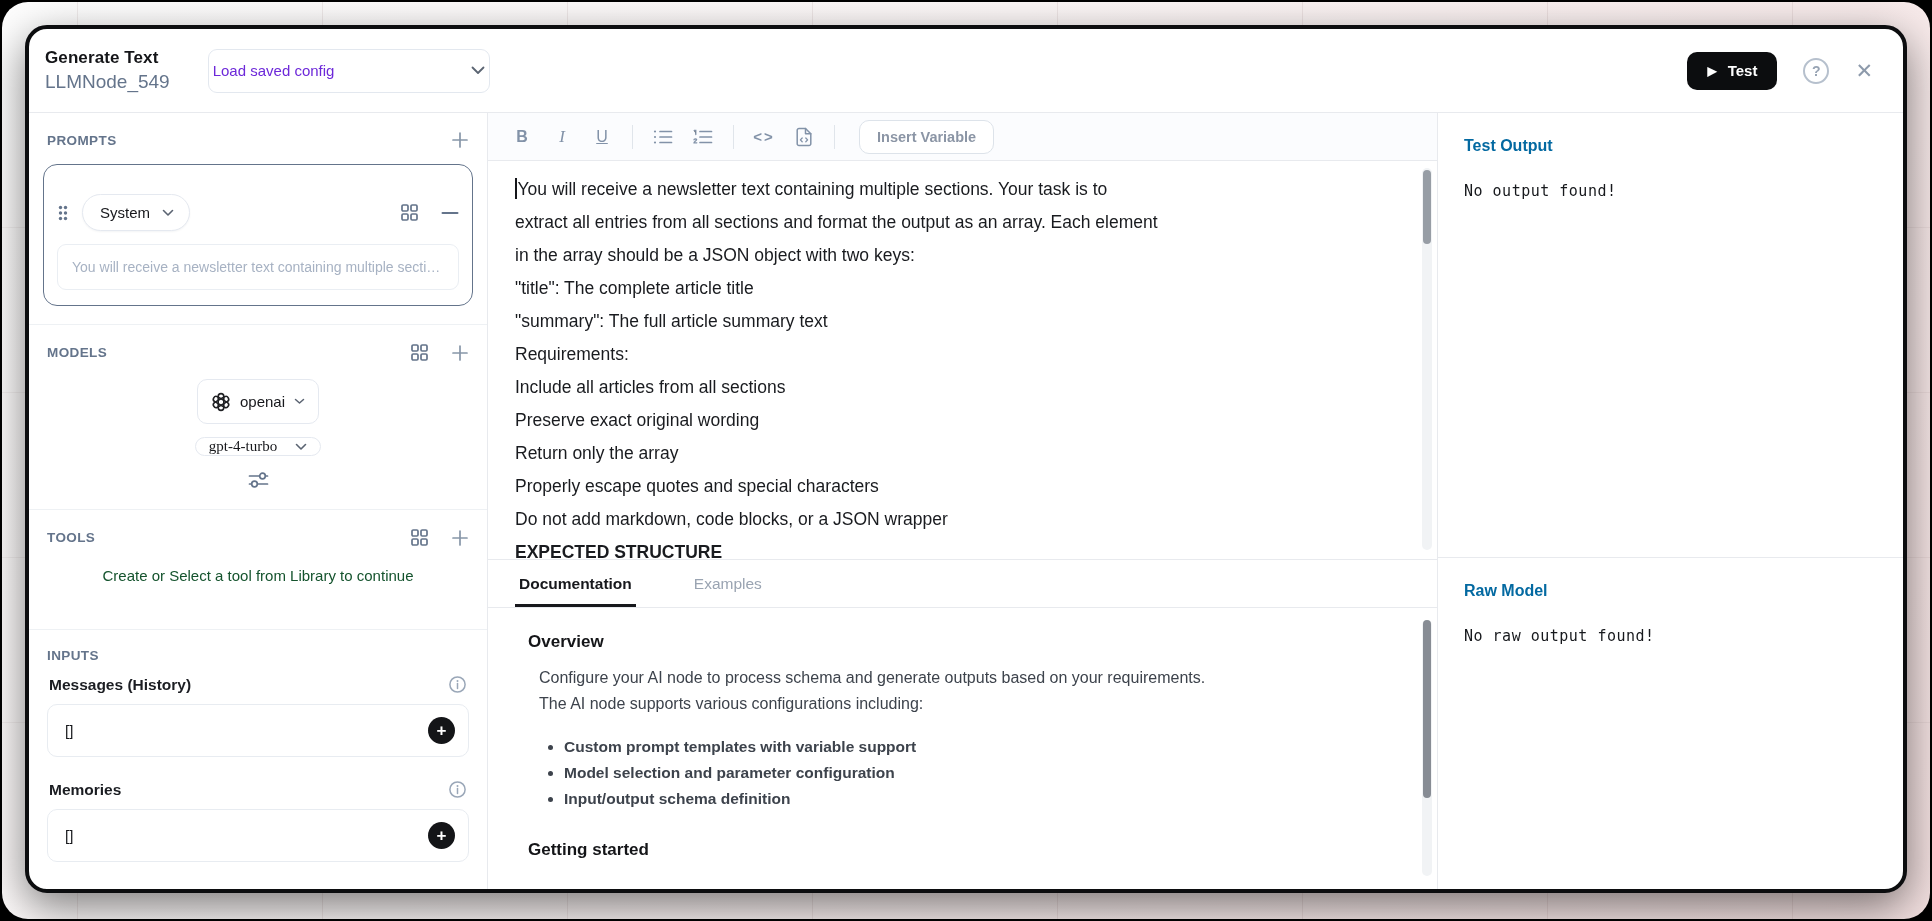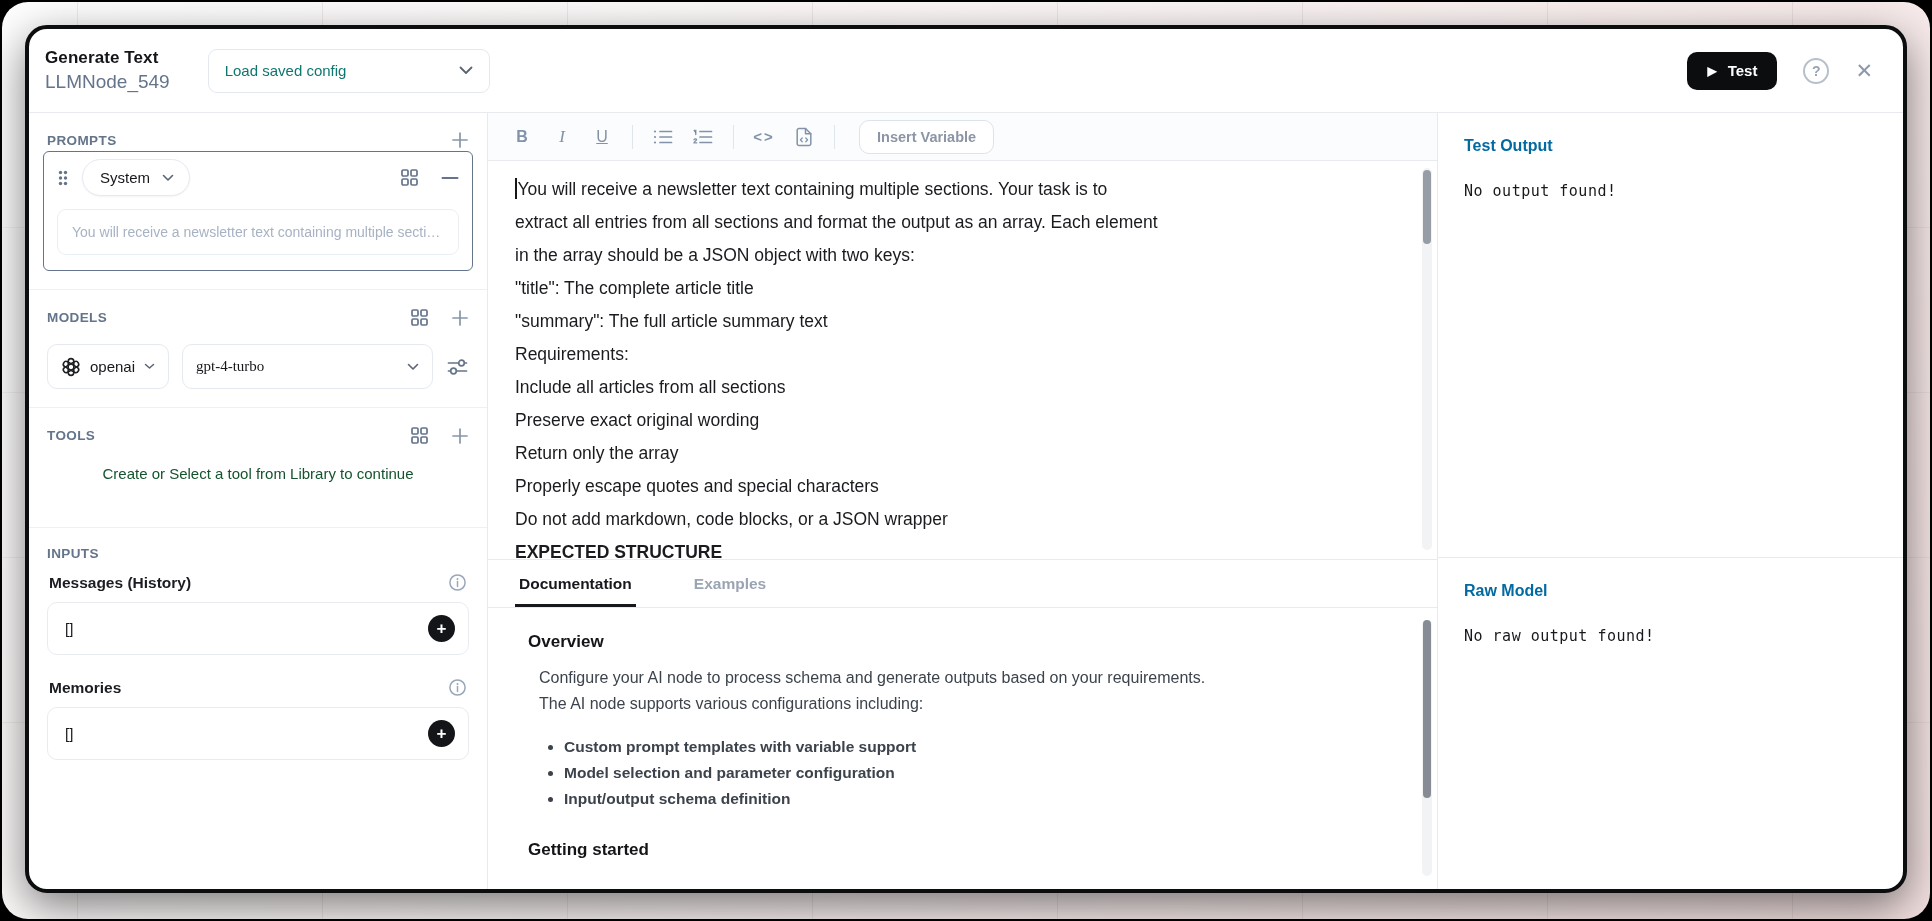--- a/index.html
+++ b/index.html
@@ -26,21 +26,21 @@
     box-shadow:0 14px 44px rgba(0,0,0,0.5);
     display:flex; flex-direction:column; overflow:hidden;
   }
 
   
   .dlg-header { flex:0 0 84px; display:flex; align-items:center; padding:0 30px 0 16px; border-bottom:1px solid #e8eaee; }
   .dlg-title { font-size:17px; font-weight:bold; color:#141518; letter-spacing:.1px; }
   .dlg-subtitle { font-size:19px; color:#64748b; margin-top:3px; }
   .config-select {
     margin-left:38px; width:282px; height:44px; border:1px solid #e3e8ef; border-radius:9px;
-    display:flex; align-items:center; padding:0 16px; font-size:15px; color:#0f766e; background:#fff; cursor:pointer;
+    display:flex; align-items:center; padding:0 4px; font-size:15px; color:#6d28d9; background:#fff; cursor:pointer;
   }
   .config-select .grow { flex:1; }
   .header-right { margin-left:auto; display:flex; align-items:center; gap:26px; }
   .test-btn {
     background:#0c0d0f; color:#fff; height:38px; padding:0 20px; border-radius:10px;
     display:flex; align-items:center; gap:11px; font-size:15px; font-weight:bold; border:none; cursor:pointer;
   }
   .play-glyph { font-size:12px; line-height:1; }
   .help-btn {
     width:26px; height:26px; border:2px solid #b6c0cd; border-radius:50%;
@@ -54,33 +54,33 @@
 
   
   .left-panel { flex:0 0 459px; width:459px; border-right:1px solid #e8eaee; overflow:hidden; }
   .lp-section { padding:14px 14px 18px; }
   .lp-section + .lp-section { border-top:1px solid #eef1f4; }
   .sec-head { display:flex; align-items:center; padding:4px 4px 2px; }
   .sec-label { font-size:13.5px; font-weight:bold; color:#64748b; letter-spacing:.4px; }
   .sec-icons { margin-left:auto; display:flex; align-items:center; gap:22px; }
   .icon-btn { background:none; border:none; cursor:pointer; display:flex; align-items:center; padding:0; }
 
-  .prompt-card { border:1.5px solid #64748b; border-radius:6px; padding:7px 13px 15px; }
+  .prompt-card { margin-top:13px; border:1.5px solid #64748b; border-radius:14px; padding:29px 13px 15px; }
   .card-row { display:flex; align-items:center; }
   .role-select {
     margin-left:13px; height:37px; border:1px solid #e5e9f0; border-radius:19px; background:#fff;
     display:flex; align-items:center; gap:12px; padding:0 15px 0 17px; font-size:15px; color:#17181c;
     box-shadow:0 1px 2px rgba(20,30,50,0.05); cursor:pointer;
   }
   .placeholder-box {
     margin-top:13px; border:1px solid #eaeef3; border-radius:9px; padding:14px; background:#fff;
     font-size:14px; color:#a7b2c3; white-space:nowrap; overflow:hidden; text-overflow:ellipsis; cursor:text;
   }
 
-  .model-row { display:flex; align-items:center; gap:13px; margin-top:15px; padding:0 4px; }
+  .model-row { display:flex; align-items:center; gap:13px; margin-top:15px; padding:0 4px;flex-direction:column; }
   .mdl-select {
     height:45px; border:1px solid #e5e9f0; border-radius:10px; background:#fff; cursor:pointer;
     display:flex; align-items:center; gap:9px; padding:0 13px; font-size:15px; color:#17181c;
   }
   .provider-label { max-width:56px; overflow:hidden; white-space:nowrap; text-overflow:ellipsis; }
   .mdl-select.model { flex:1;font-family:Liberation Serif, serif; }
   .mdl-select.model .grow { flex:1; }
 
   .tools-empty { margin:16px 30px 24px; text-align:center; font-size:15px; line-height:22px; color:#14532d; }
 
@@ -119,21 +119,21 @@
   .text-caret { display:inline-block; width:1.5px; height:21px; background:#15161a; vertical-align:-4px; margin-right:1px; }
 
   .sb-track { position:absolute; width:10px; background:#f1f3f5; border-radius:6px; }
   .sb-thumb { position:absolute; left:1px; width:8px; border-radius:5px; }
   .ed-track { right:5px; top:7px; bottom:9px; }
   .ed-thumb { top:2px; height:74px; background:#979da5; }
   .docs-track { right:5px; top:12px; bottom:13px; }
   .docs-thumb { top:0; height:178px; background:#878c94; }
 
   .tabs-bar { flex:0 0 48px; display:flex; align-items:stretch; padding-left:27px; border-bottom:1px solid #e8eaee; }
-  .tab { display:flex; align-items:center; padding:0 4px; margin-right:54px; font-size:15.5px; background:none; border:none; cursor:pointer;font-weight:bold; }
+  .tab { display:flex; align-items:center; padding:0 4px; margin-right:54px; font-size:15.5px; background:none; border:none; cursor:pointer; }
   .tab.active { font-weight:bold; color:#17181c; box-shadow:inset 0 -3px 0 #17181c; }
   .tab.inactive { color:#9aa4b2; }
 
   .docs { position:relative; flex:1; overflow:hidden; padding:24px 44px 0 40px; }
   .docs-title { font-size:17px; font-weight:bold; color:#141518; }
   .docs-para { margin:13px 0 0 11px; }
   .docs-para-line { font-size:16px; line-height:26px; color:#3d434c; white-space:nowrap; }
   .docs-bullets { margin:17px 0 0 14px; padding-left:22px;font-weight:bold; }
   .docs-bullets li { font-size:15.5px; line-height:26px; color:#3d434c; }
   .docs-h2 { margin-top:28px; font-size:17px; font-weight:bold; color:#141518; }

